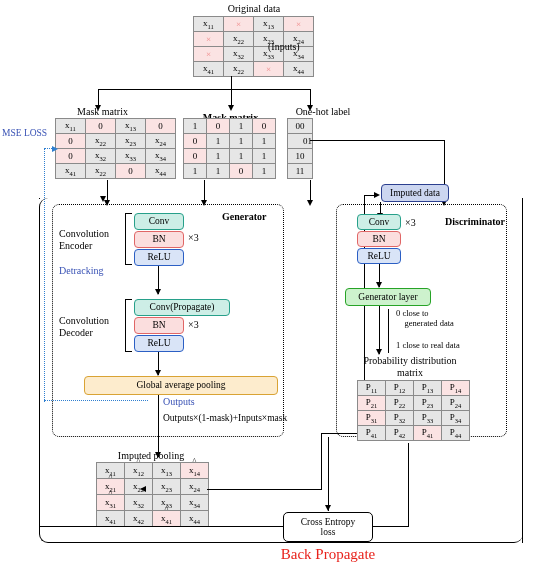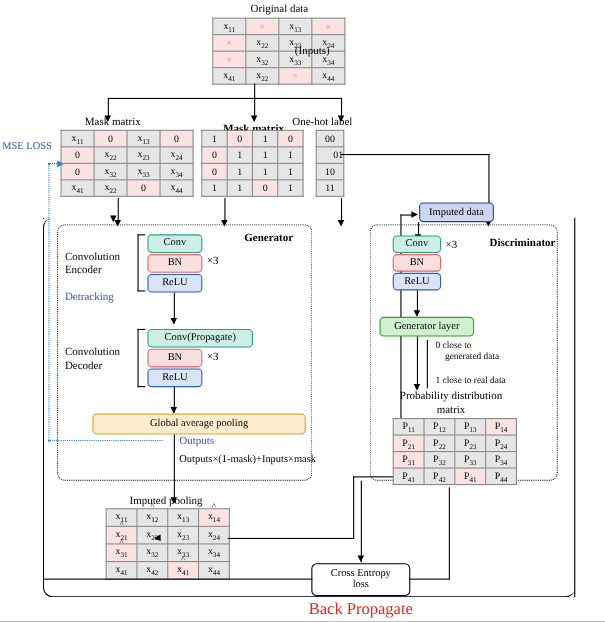--- a/index.html
+++ b/index.html
@@ -169,21 +169,21 @@
         <tr>
           <td style="width: 22px; height: 14px;">1</td>
           <td style="width: 22px; height: 14px;">1</td>
           <td class="pink" style="width: 22px; height: 14px;">0</td>
           <td style="width: 22px; height: 14px;">1</td>
         </tr>
       </tbody>
     </table>
 </div>
 
-<div class="abs lbl ctr" style="left:258px;top:106px;width:70px;">One-hot label</div>
+<div class="abs lbl ctr" style="left:288px;top:106px;width:70px;">One-hot label</div>
 <div class="abs" style="left:287px;top:118px;">
   <table class="mx">
       <tbody id="tb-onehot">
         <tr>
           <td style="width: 24px; height: 14px;">00</td>
         </tr>
         <tr>
           <td style="width: 24px; height: 14px; text-align: right;">01</td>
         </tr>
         <tr>

